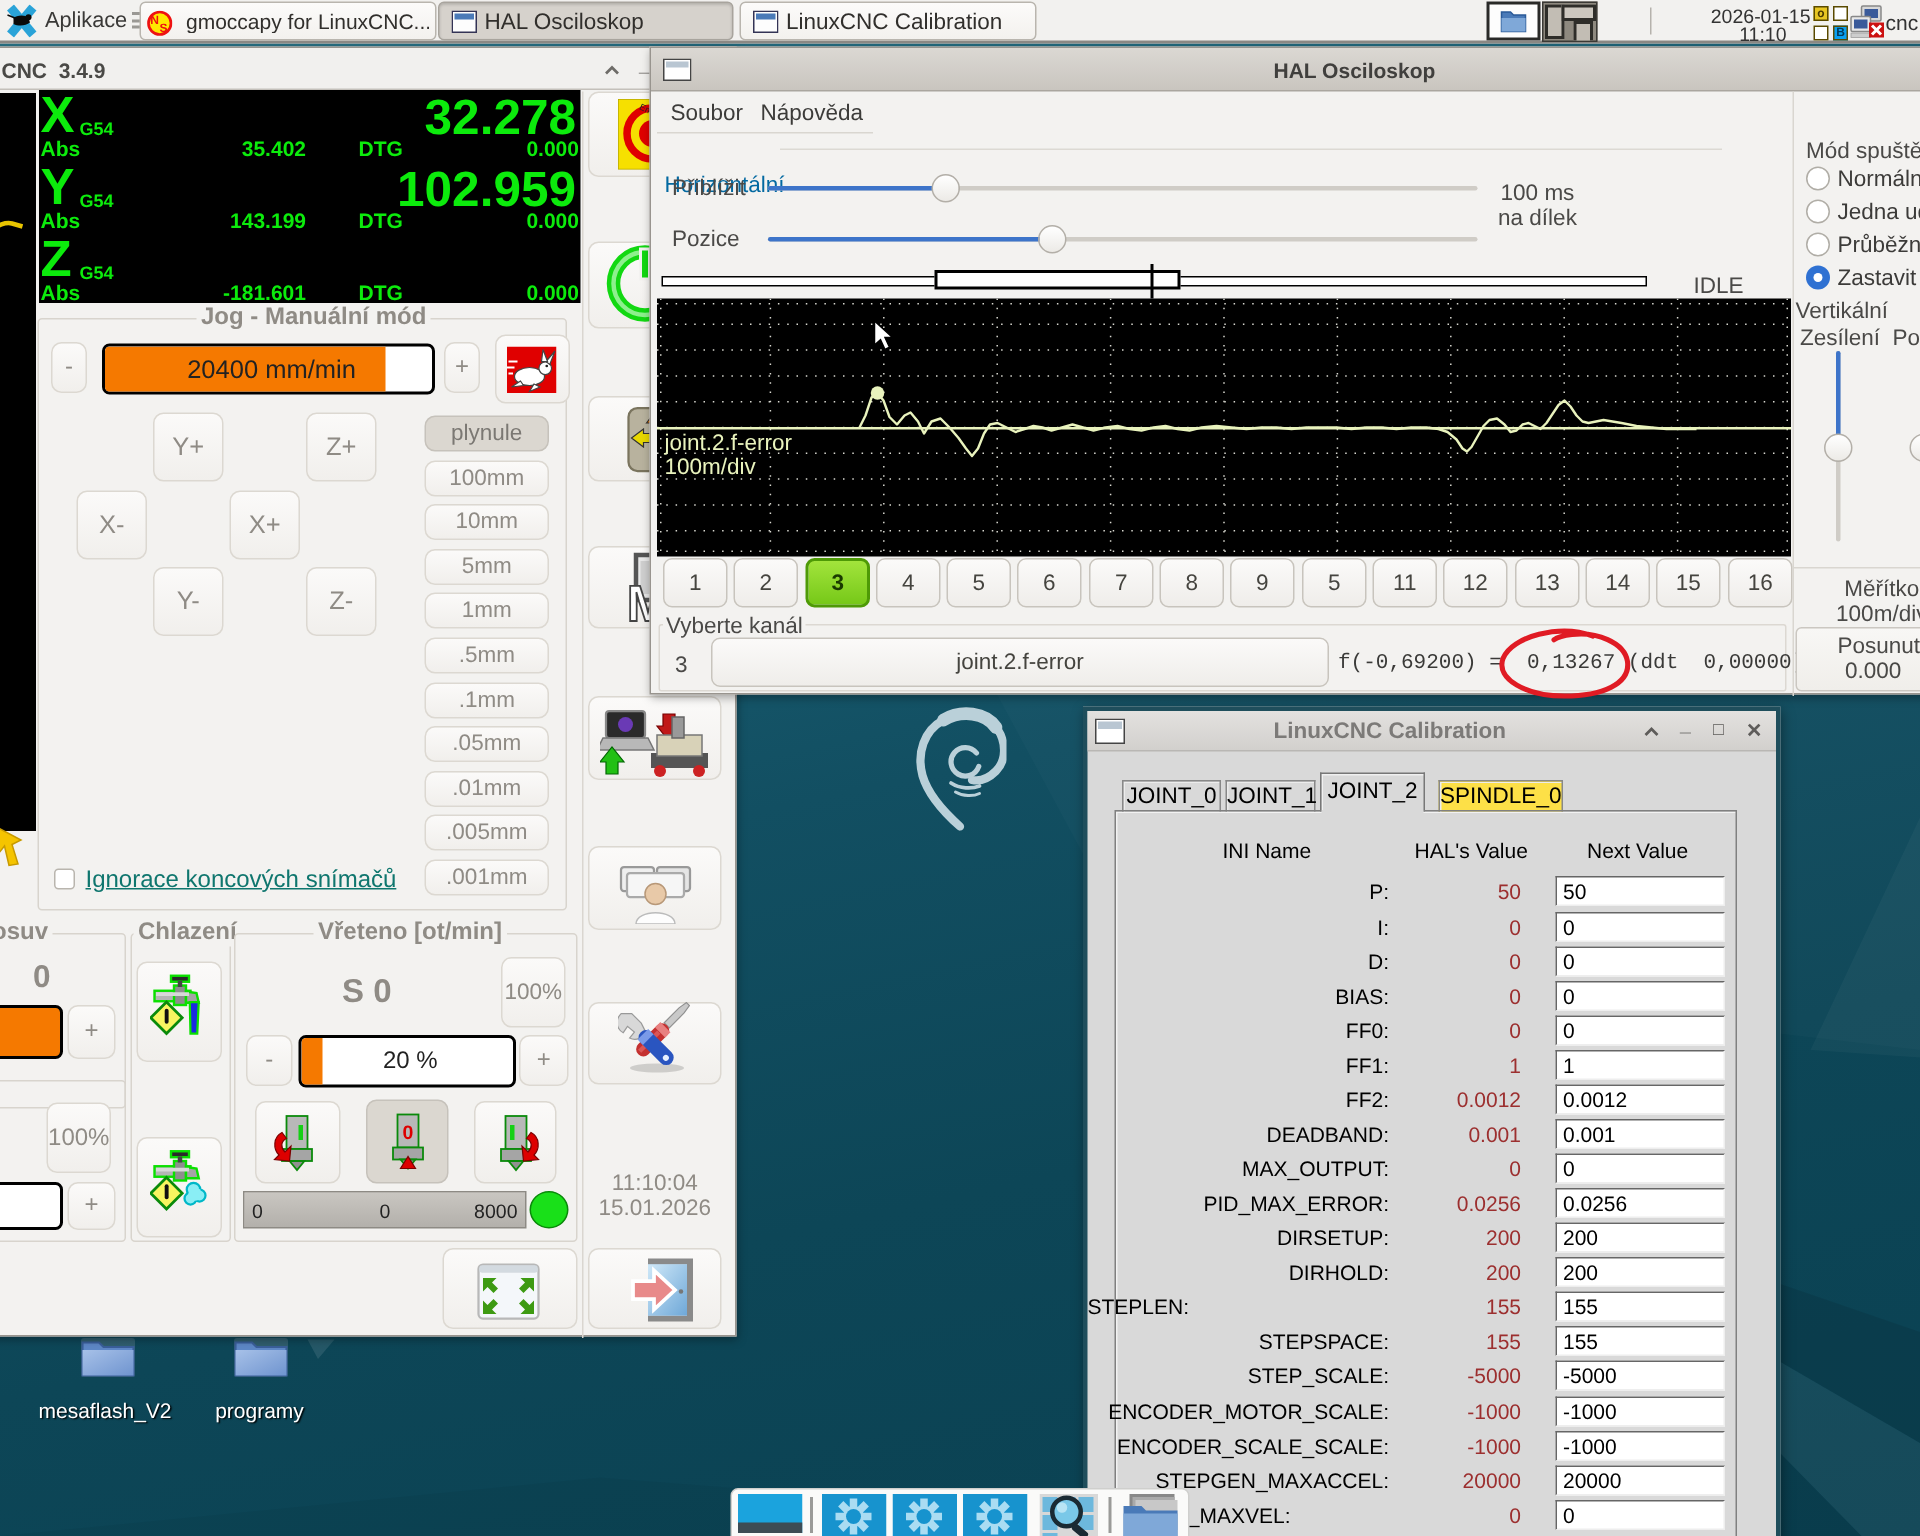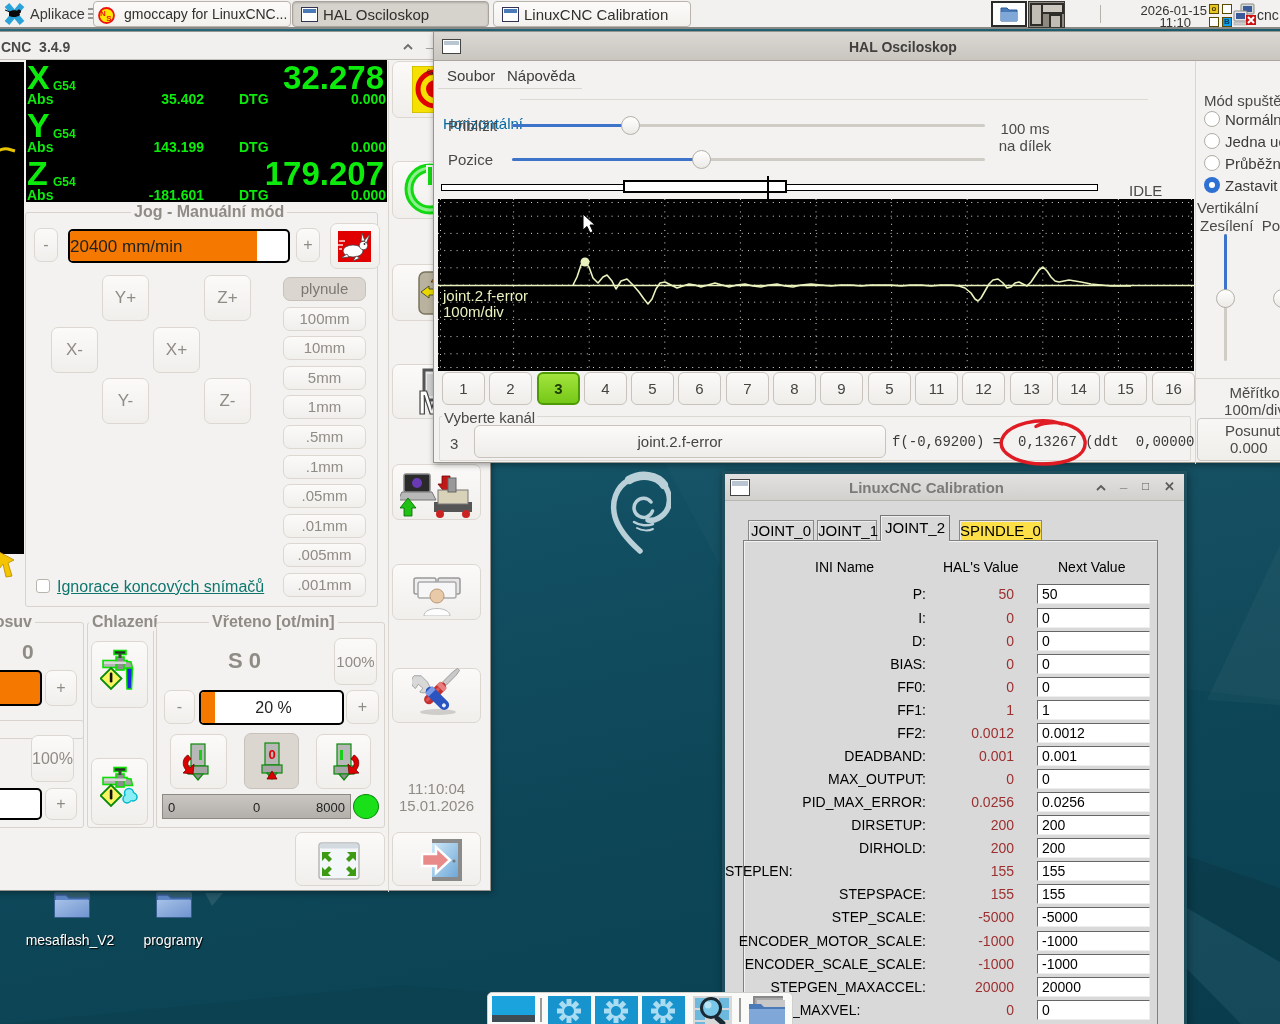--- a/index.html
+++ b/index.html
@@ -80,37 +80,37 @@
     <div class="abs" style="left:336px;top:28px;width:361px;height:142px;background:#000;"></div>
     <div class="dro" style="left:337px;top:26px;font-size:34px;">X</div>
     <div class="dro" style="left:363px;top:47px;font-size:12px;">G54</div>
     <div class="dro" style="left:494px;top:27px;font-size:33px;width:200px;text-align:right;">32.278</div>
     <div class="dro" style="left:337px;top:59px;font-size:14px;">Abs</div>
     <div class="dro" style="left:414px;top:59px;font-size:14px;width:100px;text-align:right;">35.402</div>
     <div class="dro" style="left:549px;top:59px;font-size:14px;">DTG</div>
     <div class="dro" style="left:596px;top:59px;font-size:14px;width:100px;text-align:right;">0.000</div>
     <div class="dro" style="left:337px;top:74px;font-size:34px;">Y</div>
     <div class="dro" style="left:363px;top:95px;font-size:12px;">G54</div>
+    <div class="dro" style="left:494px;top:75px;font-size:33px;width:200px;text-align:right;">102.959</div>
     <div class="dro" style="left:337px;top:107px;font-size:14px;">Abs</div>
     <div class="dro" style="left:414px;top:107px;font-size:14px;width:100px;text-align:right;">143.199</div>
     <div class="dro" style="left:549px;top:107px;font-size:14px;">DTG</div>
     <div class="dro" style="left:596px;top:107px;font-size:14px;width:100px;text-align:right;">0.000</div>
     <div class="dro" style="left:337px;top:122px;font-size:34px;">Z</div>
     <div class="dro" style="left:363px;top:143px;font-size:12px;">G54</div>
-    <div class="dro" style="left:494px;top:123px;font-size:33px;width:200px;text-align:right;">179.207</div>
     <div class="dro" style="left:337px;top:155px;font-size:14px;">Abs</div>
     <div class="dro" style="left:414px;top:155px;font-size:14px;width:100px;text-align:right;">-181.601</div>
     <div class="dro" style="left:549px;top:155px;font-size:14px;">DTG</div>
     <div class="dro" style="left:596px;top:155px;font-size:14px;width:100px;text-align:right;">0.000</div>
     <div class="frame" style="left:335px;top:180px;width:353px;height:395px;"></div>
     <div class="flbl" style="left:441px;top:171px;">Jog - Manuální mód</div>
     <div class="gbtn" style="left:344px;top:196px;width:24px;height:34px;line-height:32px;font-size:16px;">-</div>
     <div class="abs" style="left:378px;top:197px;width:222px;height:34px;background:#fff;border:2px solid #000;border-radius:5px;overflow:hidden;">
       <div class="abs" style="left:0;top:0;width:187px;height:32px;background:#f57900;"></div>
-      <div class="abs" style="left:0;top:6px;width:222px;font-size:17px;color:#222;">20400 mm/min</div>
+      <div class="abs" style="left:0;top:6px;width:222px;text-align:center;font-size:17px;color:#222;">20400 mm/min</div>
     </div>
     <div class="gbtn" style="left:606px;top:196px;width:24px;height:34px;line-height:32px;font-size:16px;">+</div>
     <div class="gbtn" style="left:640px;top:191px;width:50px;height:46px;"></div>
     <svg class="abs" style="left:648px;top:199px;" width="33" height="31" viewBox="0 0 33 31">
 <rect width="33" height="31" fill="#e00000"></rect>
 <g fill="#fff" stroke="#444" stroke-width="0.8">
 <ellipse cx="15" cy="20" rx="10" ry="6"></ellipse>
 <circle cx="25.5" cy="14.5" r="4.2"></circle>
 <path d="M26,10 L32,3 L28.5,12 Z"></path>
         <path d="M23,10 L24,2 L27,10 Z"></path>

